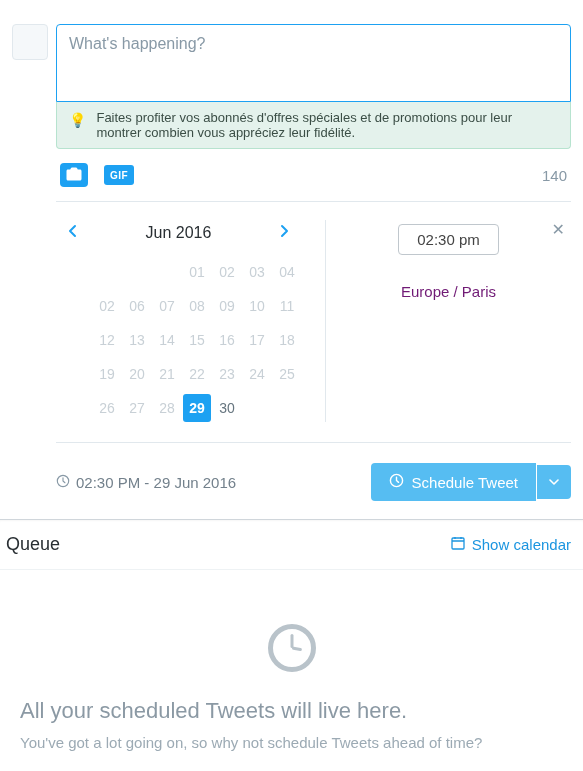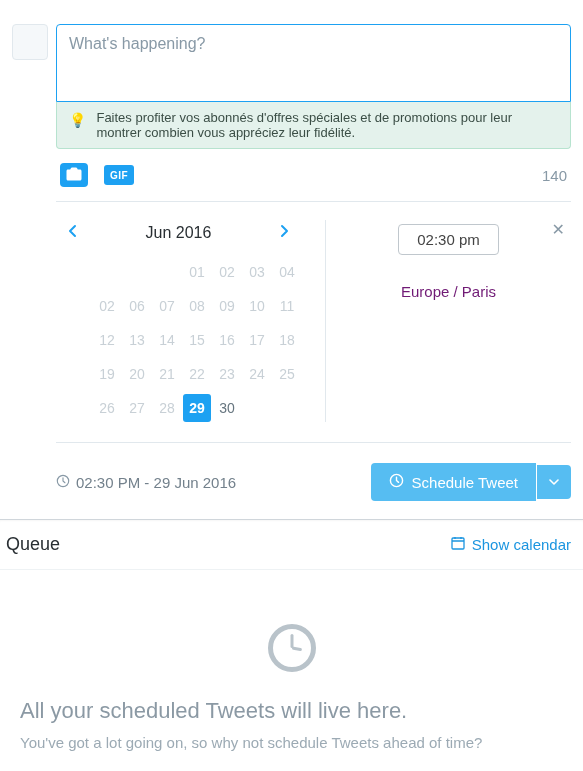--- a/index.html
+++ b/index.html
@@ -1,17 +1,17 @@
 <!DOCTYPE html>
 <html><head>
 <meta charset="utf-8">
 <style>
   * { box-sizing: border-box; margin: 0; padding: 0; }
   body { font-family: -apple-system, BlinkMacSystemFont, "Segoe UI", Helvetica, Arial, sans-serif; background: #fff; width: 583px; color: #292f33; }
-  .container { padding: 8px 12px 0 12px; margin-top: 16px; }
+  .container { padding: 24px 12px 0 12px; }
   .compose-row { display: flex; gap: 8px; }
   .avatar { width: 36px; height: 36px; border: 1px solid #e1e8ed; border-radius: 4px; background: #f5f8fa; display:flex; align-items:center; justify-content:center; font-size:8px; color:#8899a6; flex-shrink:0; text-align:center; }
   .compose-col { flex: 1; min-width: 0; }
   .compose-box { border: 1px solid #1da1f2; border-radius: 4px 4px 0 0; padding: 10px 12px; min-height: 78px; font-size: 16px; color: #8899a6; }
   .tip-box { border: 1px solid #b7e3cf; background: #e4f2ec; border-radius: 0 0 4px 4px; padding: 8px 12px; display:flex; gap:10px; align-items:flex-start; font-size:13px; color:#3b4e46; border-top:none; }
   .tip-icon { color:#4fb28f; font-size:14px; margin-top:2px; }
   .media-row { display:flex; align-items:center; padding: 14px 4px 14px 4px; justify-content: center; }
   .cam-btn { width:28px; height:24px; background:#1da1f2; border-radius:4px; display:flex; align-items:center; justify-content:center; color:#fff; font-size:14px; margin-right:16px; }
   .gif-btn { width:30px; height:20px; background:#1da1f2; border-radius:3px; color:#fff; font-size:10px; font-weight:bold; display:flex; align-items:center; justify-content:center; letter-spacing:0.5px; }
   .char-count { margin-left:auto; color:#8899a6; font-size:15px; }

